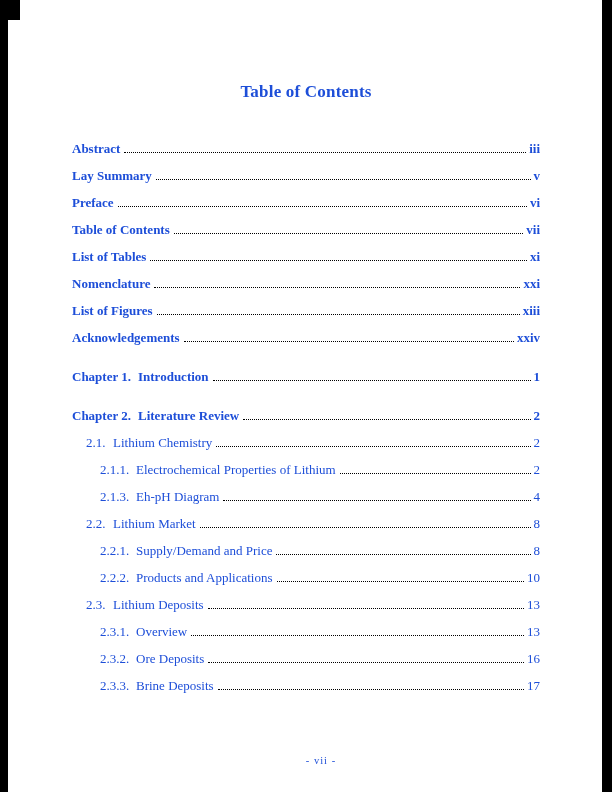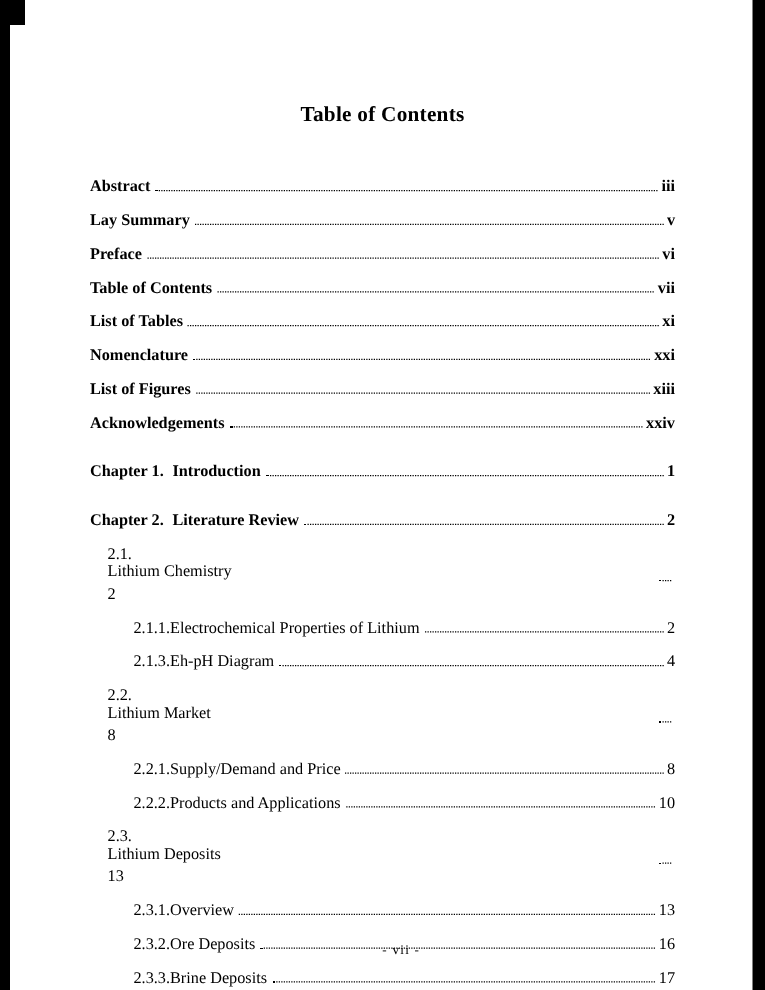--- a/index.html
+++ b/index.html
@@ -11,21 +11,21 @@
     overflow: hidden;
     font-family: "Liberation Serif", serif;
   }
   .page {
     position: absolute;
     left: 8px;
     top: 0;
     right: 10px;
     bottom: 0;
     background: #ffffff;
-    color: #000000;
+    color: #1d4ed8;
   }
   .edge-artifact {
     position: absolute;
     left: 0;
     top: 0;
     width: 20px;
     height: 20px;
     background: #000;
     z-index: 2;
   }
@@ -48,23 +48,23 @@
     display: flex;
     align-items: baseline;
     font-size: 13px;
     line-height: 14px;
     margin-bottom: 13px;
     white-space: nowrap;
   }
   .toc-row.bold { font-weight: bold; }
   .toc-num { flex: 0 0 auto; }
   .toc-row.level-0.has-num .toc-num { width: 66px; margin-top: 12px; }
-  .toc-row.level-1 { padding-left: 14px; flex-direction: column; }
+  .toc-row.level-1 { padding-left: 14px; }
   .toc-row.level-1 .toc-num { width: 27px; }
-  .toc-row.level-2 { padding-left: 28px; text-align: right; }
+  .toc-row.level-2 { padding-left: 28px; }
   .toc-row.level-2 .toc-num { width: 36px; }
   .toc-label { flex: 0 0 auto; }
   .leader {
     flex: 1 1 auto;
     align-self: flex-end;
     height: 0;
     border-bottom: 1.6px dotted #000;
     margin: 0 3px 3px 4px;
     min-width: 10px;
   }

